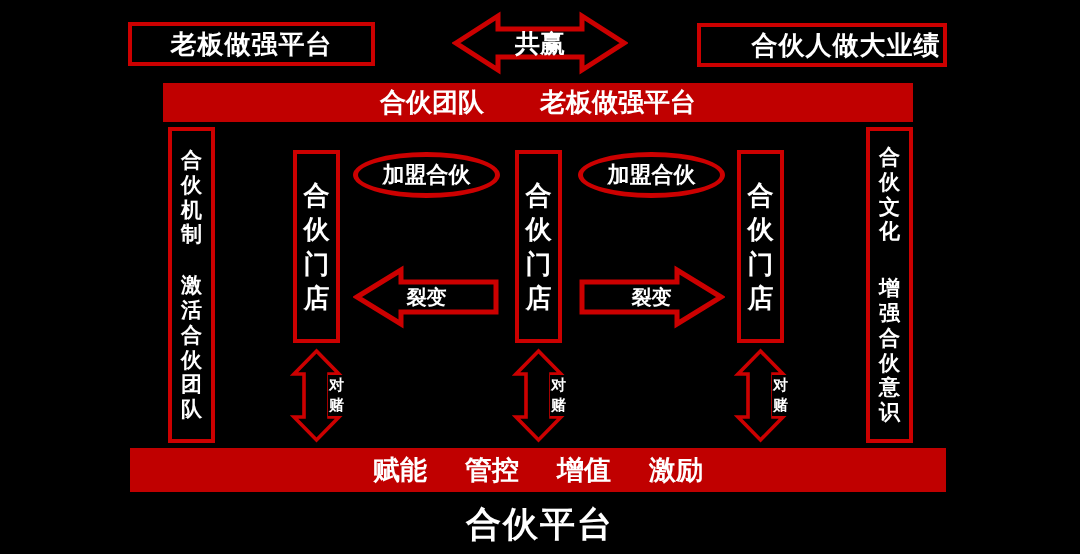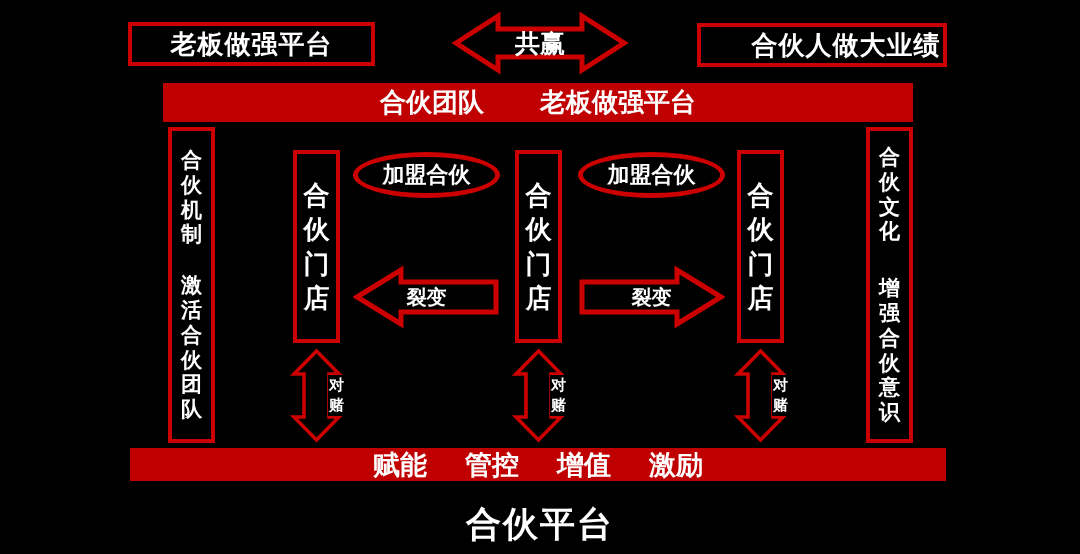--- a/index.html
+++ b/index.html
@@ -164,21 +164,21 @@
   </div>
   <div class="abs arrow-wrap bet" style="left:734px;top:348px;width:53px;height:95px;">
     <svg viewBox="0 0 53 95">
       <polygon points="26.5,3 49,26 39,26 39,69 49,69 26.5,92 4,69 14,69 14,26 4,26"></polygon>
     </svg>
     <span class="arrow-label">
         <span class="stack">对赌</span>
       </span>
   </div>
 
-  <div class="abs bar bottom-bar" style="left:130px;top:448px;width:816px;height:33px;">
+  <div class="abs bar bottom-bar" style="left:130px;top:448px;width:816px;height:44px;">
     <span>赋能</span>
     <span>管控</span>
     <span>增值</span>
     <span>激励</span>
   </div>
 
   <div class="abs footer-title">合伙平台</div>
 
 </div>
 

